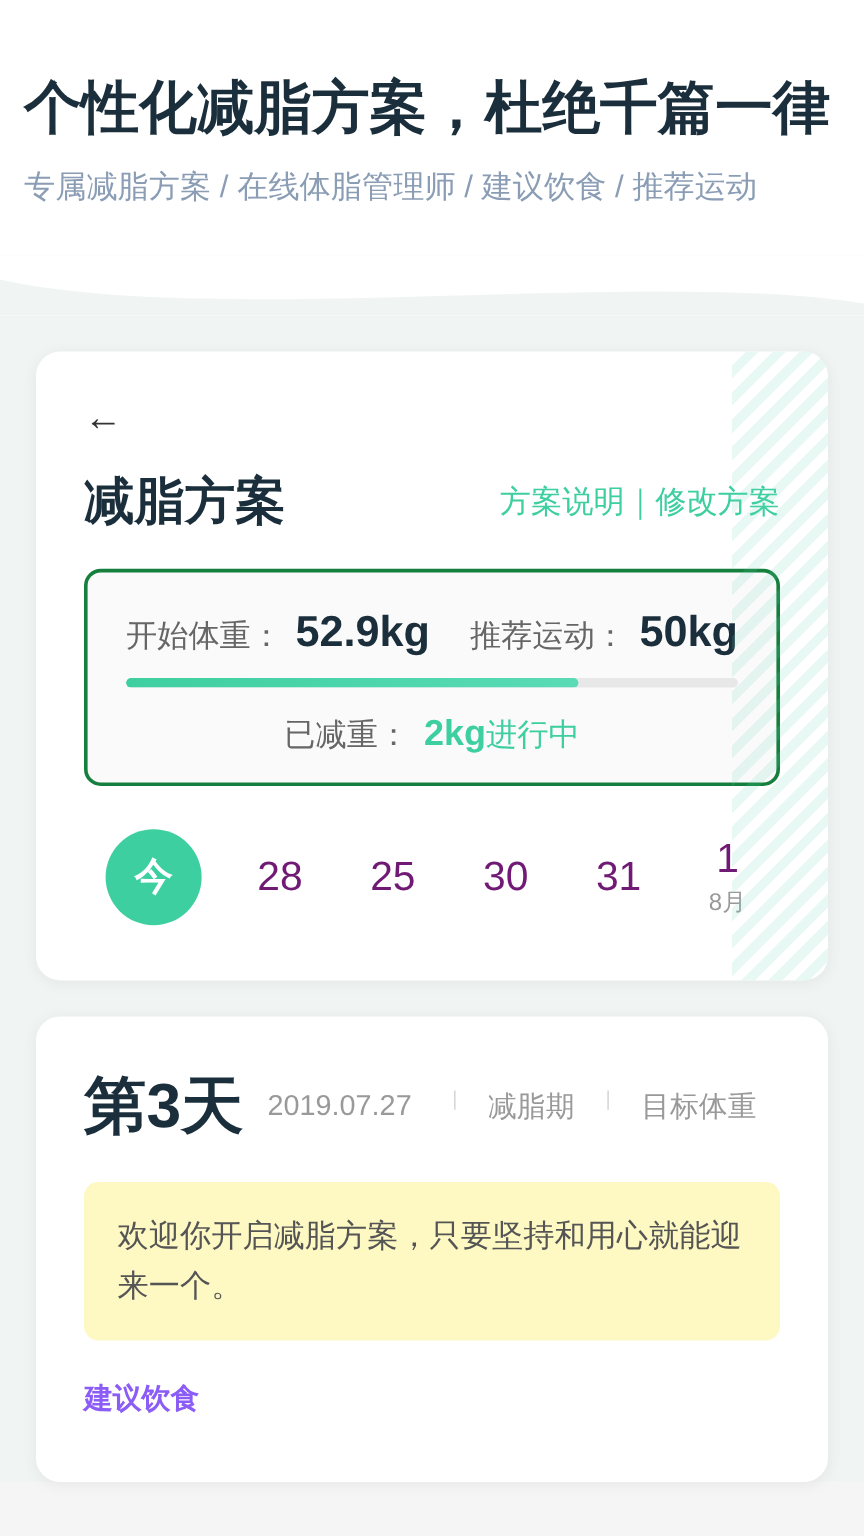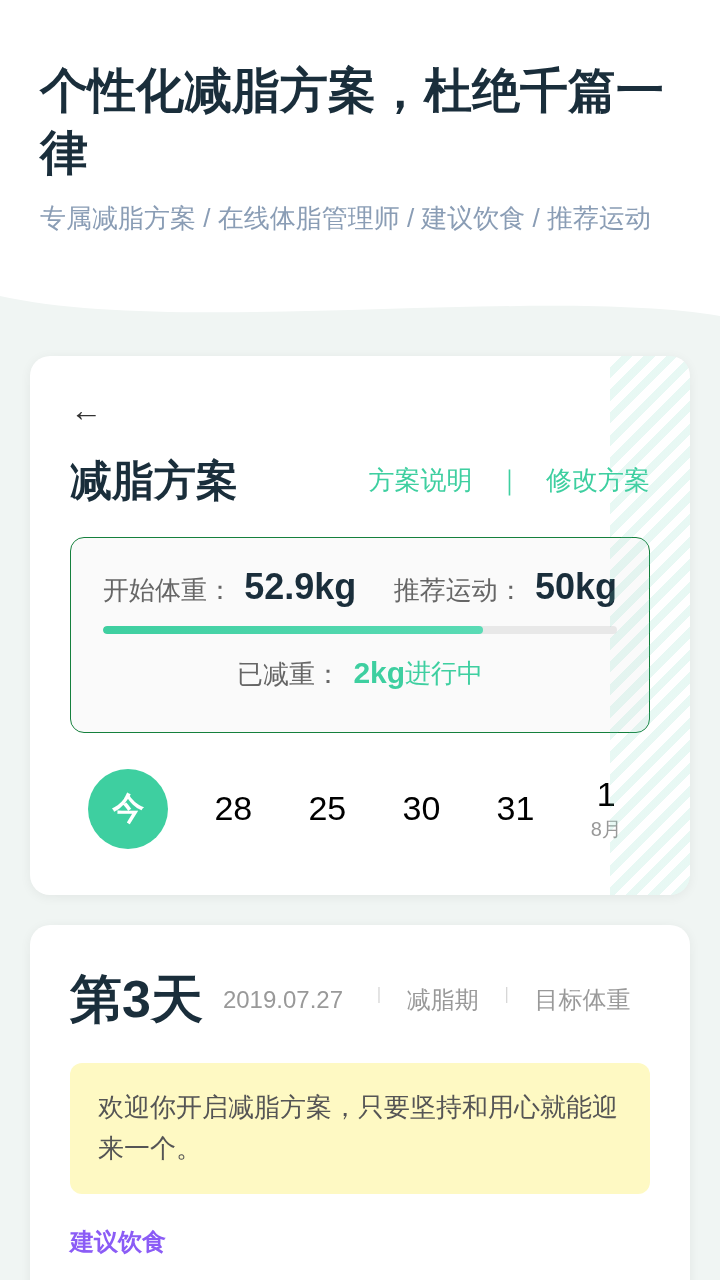--- a/index.html
+++ b/index.html
@@ -8,21 +8,21 @@
       font-family: -apple-system, "PingFang SC", "Microsoft YaHei", sans-serif;
       background: #f5f5f5;
       width: 720px;
       min-height: 1280px;
       overflow-x: hidden;
     }
 
     
     .header-section {
       background: white;
-      padding: 60px 40px 40px;
+      padding: 60px 20px 40px;
       position: relative;
     }
     .header-title {
       font-size: 48px;
       font-weight: 700;
       color: #1a2e3b;
       line-height: 1.3;
       margin-bottom: 16px;
     }
     .header-subtitle {
@@ -92,33 +92,33 @@
       margin-bottom: 28px;
     }
     .plan-title {
       font-size: 42px;
       font-weight: 700;
       color: #1a2e3b;
     }
     .plan-actions {
       display: flex;
       align-items: center;
-      gap: 24px;
+      gap: 0;
       font-size: 26px;
       color: #3ecfa0;
     }
     .plan-actions span { cursor: pointer; }
     .plan-actions .divider { color: #3ecfa0; }
 
     
     .weight-box {
       background: #fafafa;
-      border: 1px solid #15803d;
+      border: 3px solid #15803d;
       border-radius: 14px;
-      padding: 28px 32px 40px;
+      padding: 28px 32px 22px;
       margin-bottom: 20px;
     }
     .weight-row {
       display: flex;
       justify-content: space-between;
       margin-bottom: 18px;
     }
     .weight-item {
       font-size: 26px;
       color: #666;
@@ -171,21 +171,21 @@
     }
     .date-item {
       display: flex;
       flex-direction: column;
       align-items: center;
       cursor: pointer;
       padding: 12px 10px;
     }
     .date-number {
       font-size: 34px;
-      color: #000000;
+      color: #701a75;
       font-weight: 500;
     }
     .date-month {
       font-size: 20px;
       color: #999;
       margin-top: 2px;
     }
     .date-today {
       background: #3ecfa0;
       border-radius: 50%;

